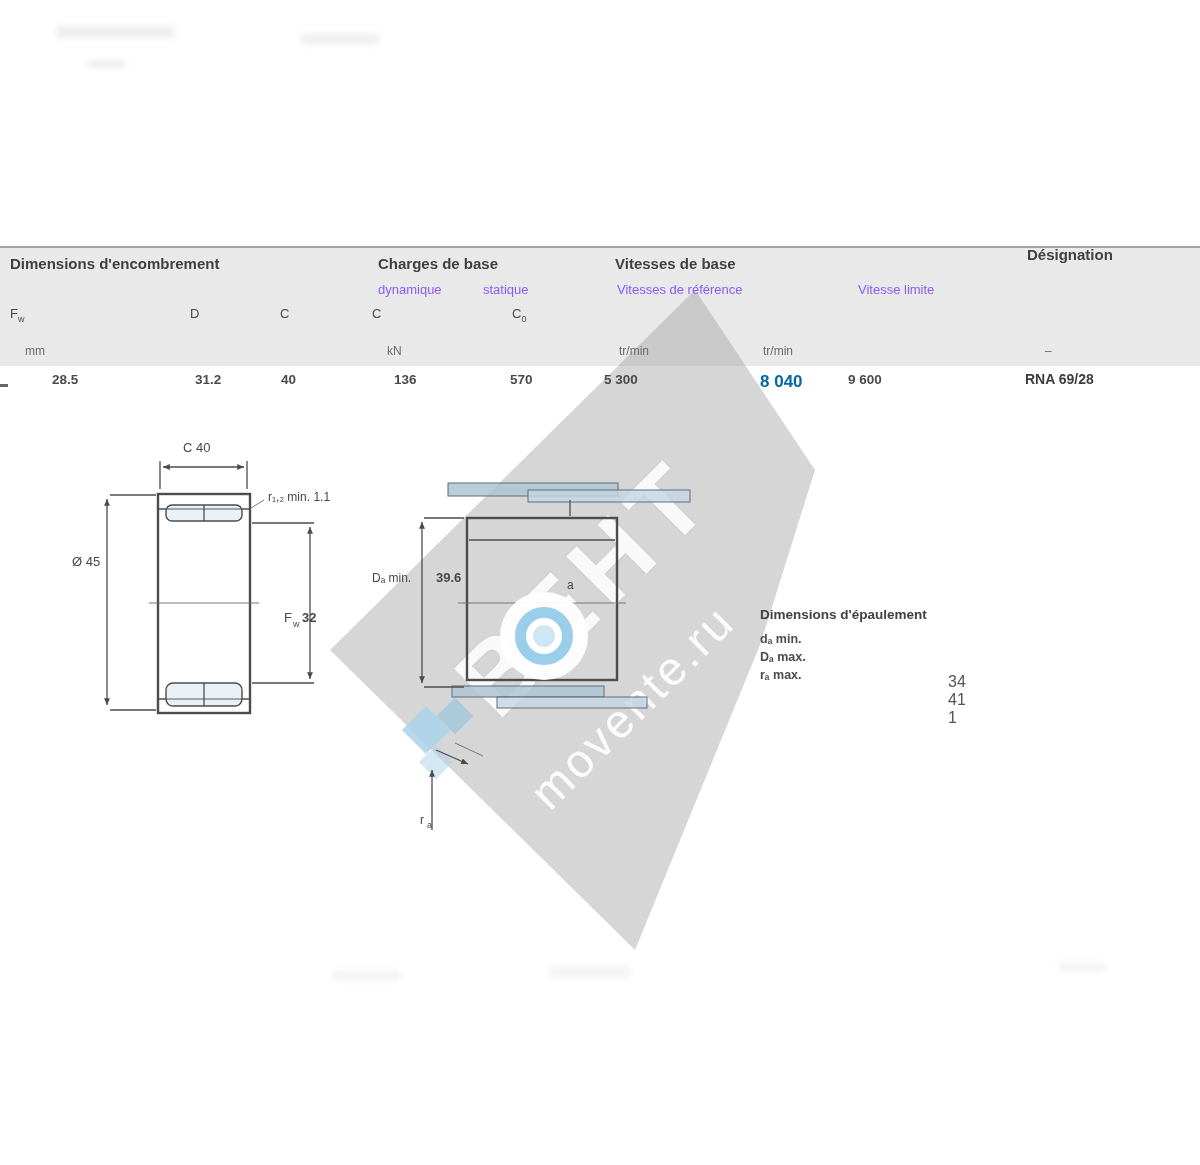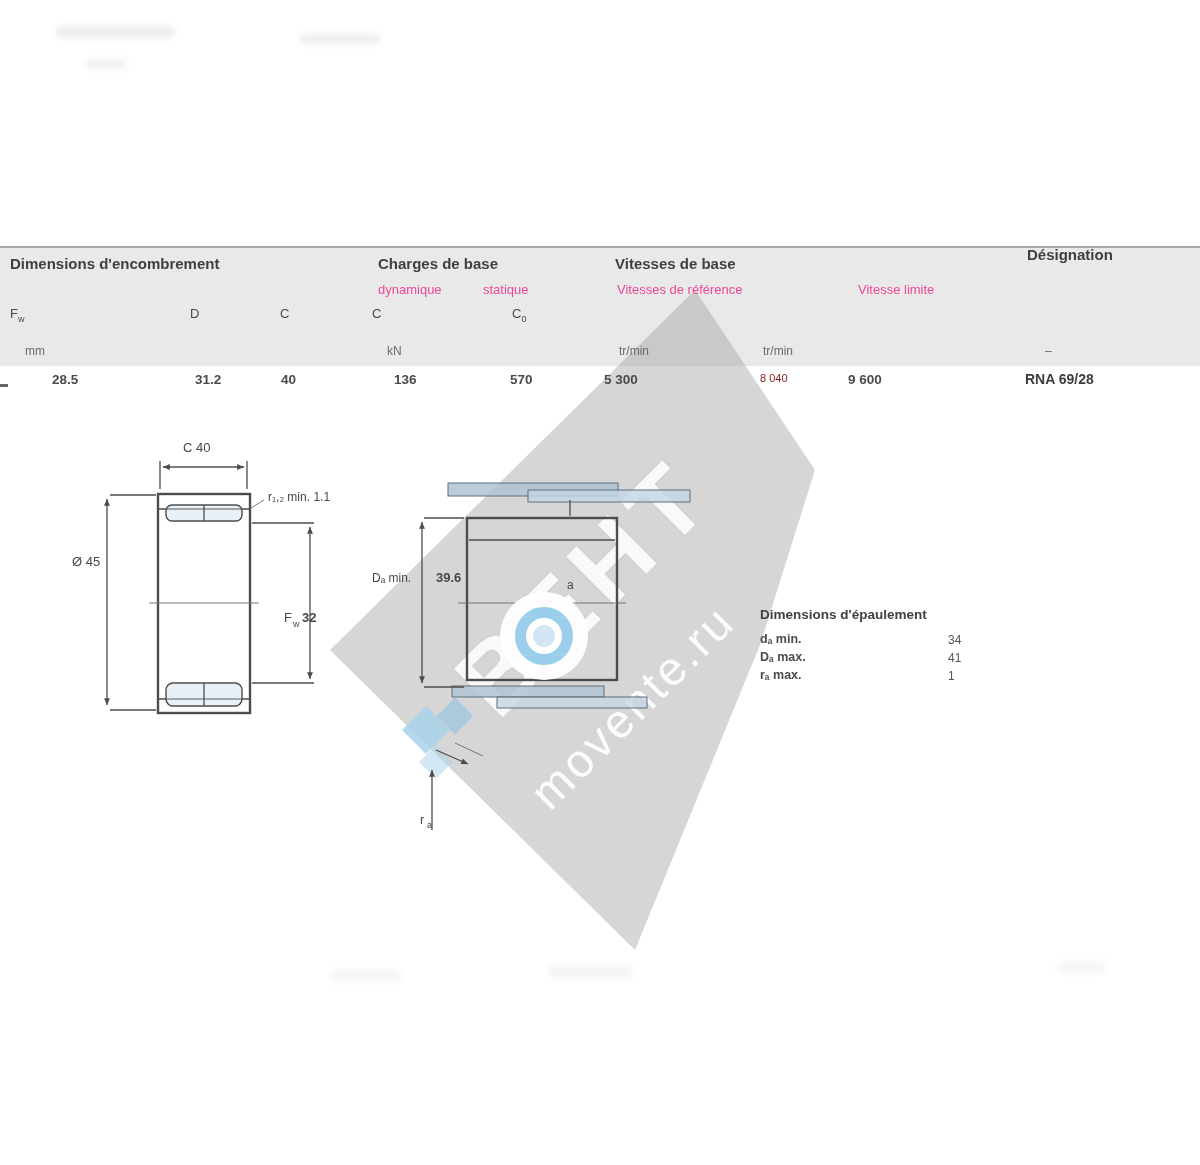--- a/index.html
+++ b/index.html
@@ -4,46 +4,46 @@
 <style>
   html,body{margin:0;padding:0;background:#fff;}
   #page{position:relative;width:1200px;height:1165px;background:#ffffff;overflow:hidden;
         font-family:"Liberation Sans","DejaVu Sans",sans-serif;color:#474747;}
   .abs{position:absolute;white-space:nowrap;}
   
   #band{left:0;top:248px;width:1200px;height:118px;background:#e9e9e9;}
   #topline{left:0;top:246px;width:1200px;height:2px;background:#a5a5a5;}
   #table-layer{left:0;top:0;width:1200px;height:420px;filter:blur(0.45px);}
   .grp{font-size:15px;font-weight:700;color:#3f3f3f;}
-  .sub{font-size:13px;color:#ec4899;}
+  .sub{font-size:13px;color:#8b5cf6;}
   .sym{font-size:13px;color:#4a4a4a;font-weight:500;}
   .sym .ss{font-size:9px;vertical-align:sub;}
   .unit{font-size:12px;color:#6a6a6a;margin-left:15px;}
   .val{font-size:13.5px;font-weight:600;color:#4a4a4a;}
-  .valb{font-size:11px;font-weight:400;color:#7f1d1d;}
+  .valb{font-size:17px;font-weight:700;color:#0369a1;}
   .des{font-size:14px;font-weight:700;color:#3d3d3d;}
   #rowtick{left:0;top:384px;width:8px;height:3px;background:#666;}
   
   #wm{left:0;top:0;width:1200px;height:1165px;pointer-events:none;}
   #wm text{font-family:"Liberation Sans","DejaVu Sans",sans-serif;}
   
   #drawings{left:0;top:0;width:1200px;height:1165px;filter:blur(0.35px);pointer-events:none;}
   #drawings line{stroke:#4c4c4c;stroke-width:1.3;}
   #drawings .thick{stroke:#4c4c4c;stroke-width:2.4;fill:none;}
   #drawings .thin{stroke:#6b6b6b;stroke-width:0.9;}
   #drawings .roller{fill:rgba(206,223,236,0.45);stroke:#4c4c4c;stroke-width:1.4;}
   #drawings .bar{fill:rgba(176,196,212,0.85);stroke:#5d6e7b;stroke-width:1;}
   #drawings .bar2{fill:rgba(198,214,228,0.8);stroke:#5d6e7b;stroke-width:1;}
   #drawings text{fill:#474747;font-size:13px;}
   #drawings .fs12{font-size:12px;} #drawings .fs9{font-size:9px;} #drawings .b{font-weight:600;}
   
   #sideblock{filter:blur(0.4px);}
   .abt-title{font-size:13.5px;font-weight:700;color:#414141;}
   .abt-label{font-size:12.5px;font-weight:600;color:#4c4c4c;}
-  .abt-val{font-size:12px;color:#555;}
+  .abt-val{font-size:16px;color:#555;margin-top:40px;}
   
   #logo{left:500px;top:592px;width:88px;height:88px;}
   #logo .l1{position:absolute;left:0;top:0;width:88px;height:88px;border-radius:50%;background:rgba(255,255,255,0.95);}
   #logo .l2{position:absolute;left:15px;top:15px;width:58px;height:58px;box-sizing:border-box;border-radius:50%;
             border:11px solid rgba(138,198,232,0.85);}
   #logo .l3{position:absolute;left:33px;top:33px;width:22px;height:22px;border-radius:50%;background:rgba(205,229,242,0.95);}
   .sm{position:absolute;background:rgba(170,170,170,0.2);border-radius:8px;filter:blur(3px);}
   .smb{position:absolute;background:rgba(170,170,170,0.13);border-radius:8px;filter:blur(3px);}
 </style>
 </head>

